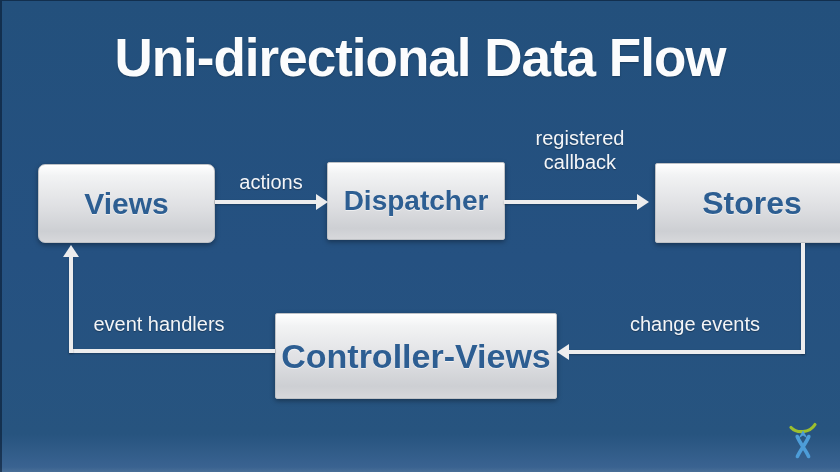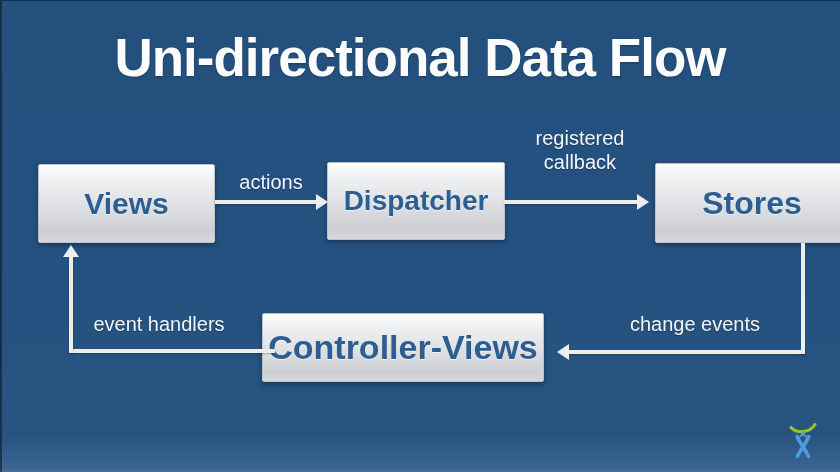--- a/index.html
+++ b/index.html
@@ -41,24 +41,24 @@
     justify-content: center;
     background: linear-gradient(180deg, #ffffff 0%, #f2f3f4 14%, #dedfe2 56%, #cdcfd3 86%, #d7d8db 100%);
     border: 1px solid #bfc2c6;
     border-radius: 2px;
     box-shadow: 0 2px 5px rgba(0,0,0,0.35), inset 0 1px 0 #ffffff;
     color: #2d5e92;
     font-weight: 700;
     text-shadow: 0 1px 0 rgba(255,255,255,0.55);
     box-sizing: border-box;
   }
-  .node-views            { left: 38px;  top: 164px; width: 177px; height: 79px; font-size: 30px; }
+  .node-views            { left: 38px;  top: 164px; width: 177px; height: 79px; font-size: 30px; border-radius: 7px; }
   .node-dispatcher       { left: 327px; top: 162px; width: 178px; height: 78px; font-size: 28px; }
   .node-stores           { left: 655px; top: 163px; width: 194px; height: 80px; font-size: 32px; }
-  .node-controller-views { left: 262px; top: 313px; width: 282px; height: 69px; font-size: 34px; }
+  .node-controller-views { left: 275px; top: 313px; width: 282px; height: 86px; font-size: 34px; }
 
   
   .line {
     position: absolute;
     background: #ededee;
     box-shadow: 0 1px 2px rgba(0,0,0,0.25);
   }
   .line-h { height: 4px; }
   .line-v { width: 4px; }
 

